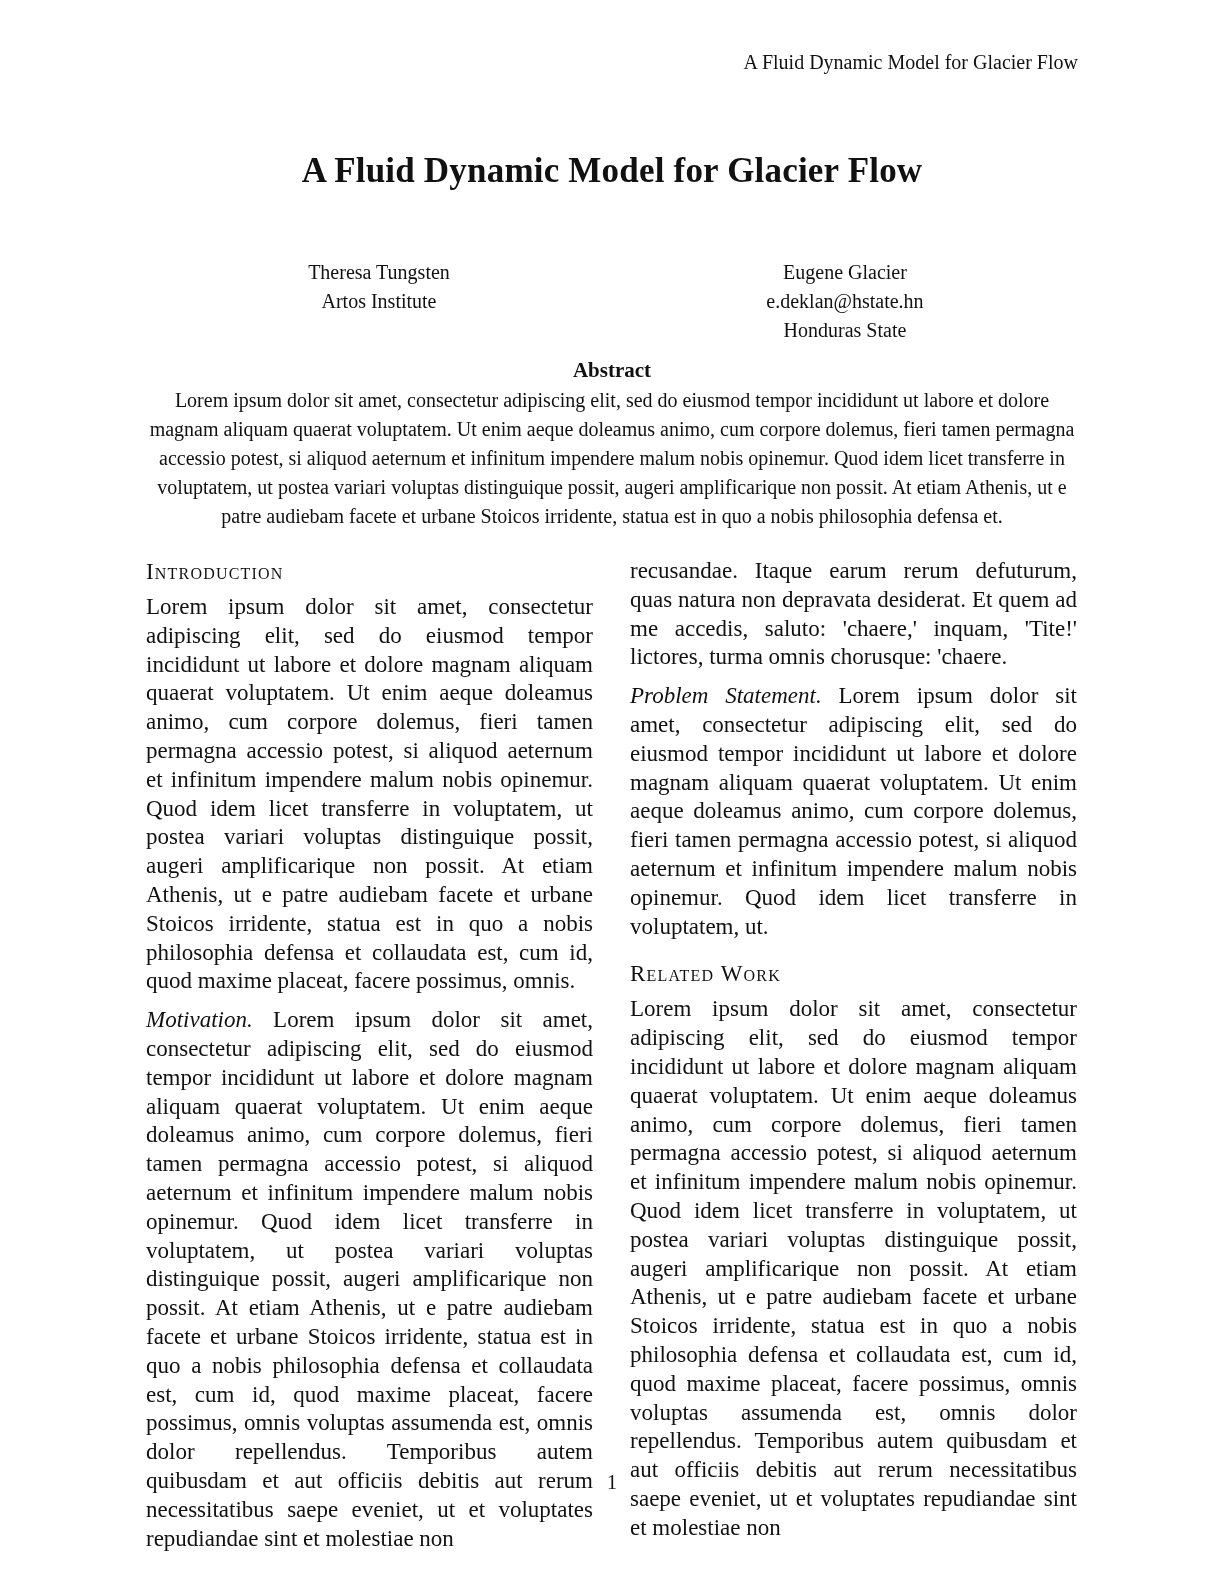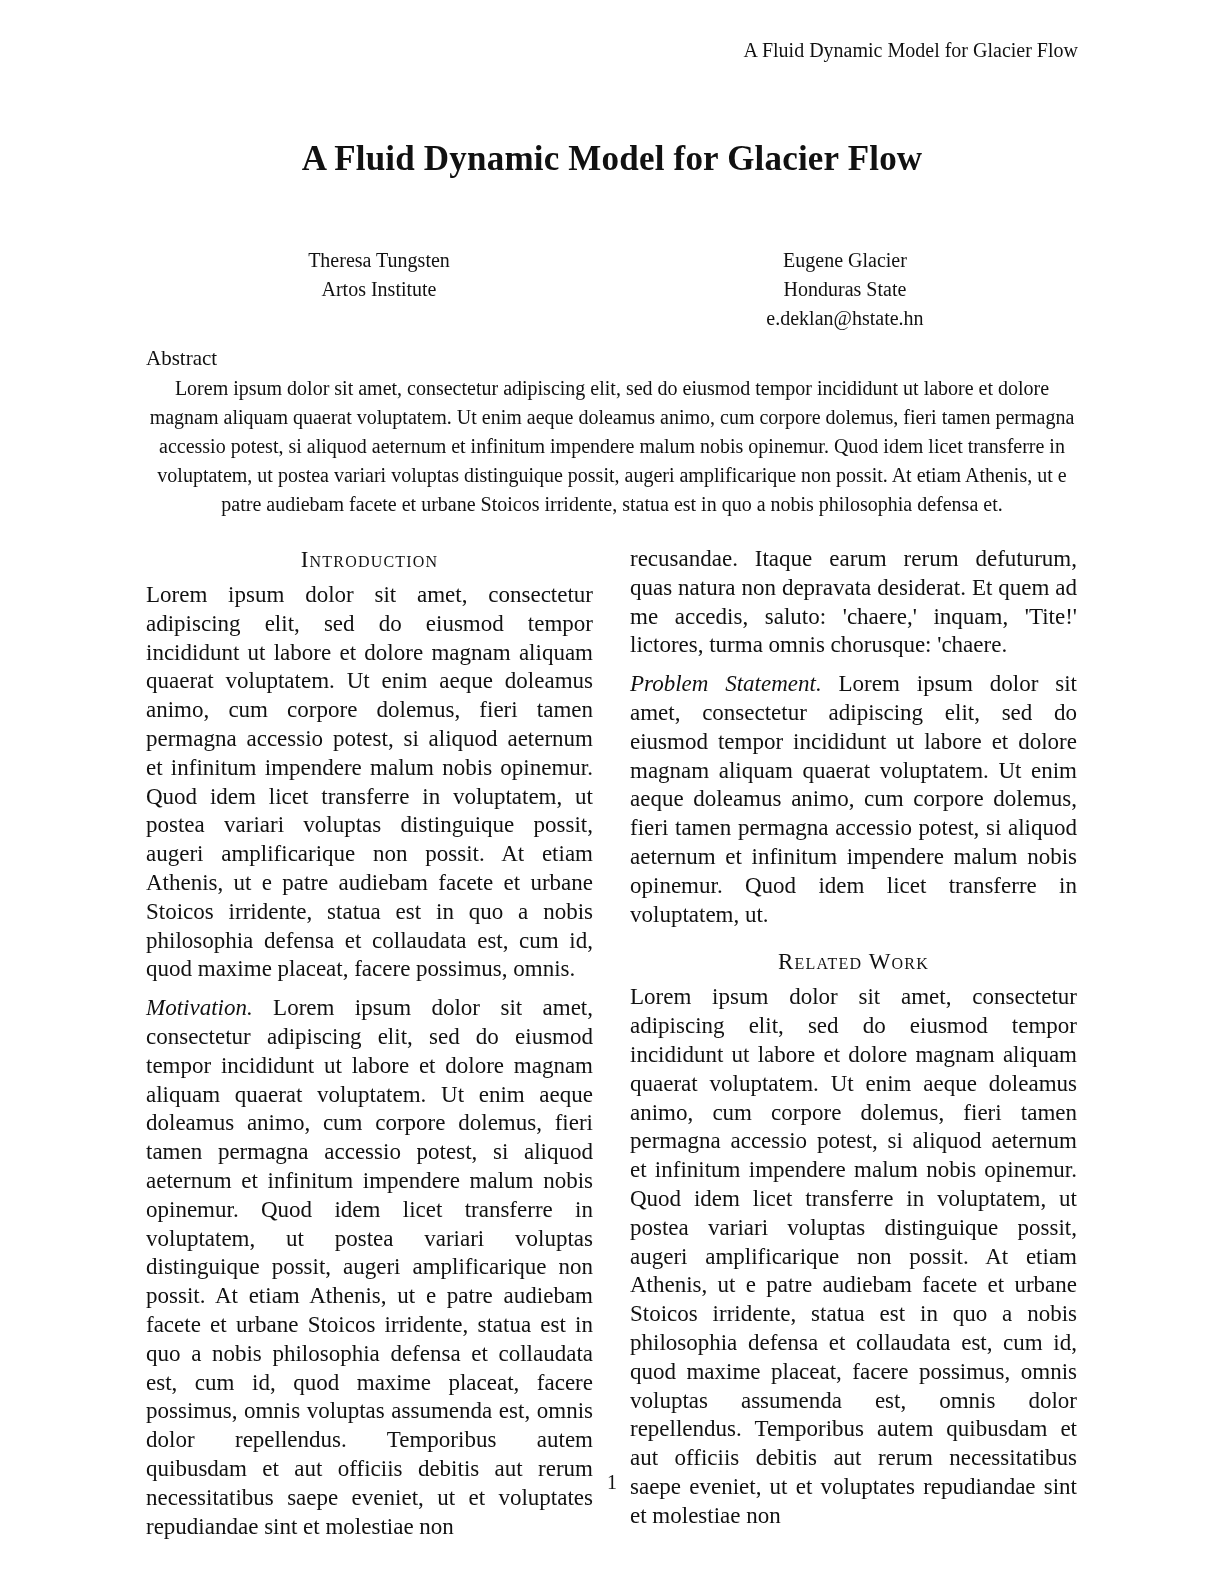--- a/index.html
+++ b/index.html
@@ -9,21 +9,21 @@
   }
   .page {
     position: relative;
     width: 1224px;
     height: 1584px;
     margin: 0 auto;
     background: #ffffff;
     color: #111111;
     font-family: "Liberation Serif", "DejaVu Serif", serif;
     box-sizing: border-box;
-    padding: 38px 146px 0 146px;
+    padding: 50px 146px 0 146px;
     overflow: hidden;
   }
   .running-header {
     text-align: right;
     font-size: 20px;
     line-height: 24px;
   }
   .paper-title {
     margin-top: 74px;
     text-align: center;
@@ -38,23 +38,24 @@
   }
   .author-block {
     flex: 1 1 50%;
     text-align: center;
     font-size: 20px;
     line-height: 29px;
     margin-top: 40px;
   }
   .abstract-heading {
     margin-top: 12px;
+    text-align: center;
     font-size: 21px;
     line-height: 26px;
-    font-weight: normal;
+    font-weight: bold;
   }
   .abstract-text {
     margin-top: 3px;
     text-align: center;
     font-size: 20px;
     line-height: 29px;
   }
   .columns {
     display: flex;
     gap: 37px;
@@ -62,21 +63,21 @@
   }
   .col {
     flex: 0 0 447px;
     width: 447px;
   }
   .section-heading {
     font-variant: small-caps;
     font-size: 23px;
     line-height: 30px;
     letter-spacing: 1.2px;
-    text-align: center;
+    text-align: left;
     margin: 18px 0 6px 0;
   }
   .col .section-heading:first-child {
     margin-top: 0;
   }
   .body-para {
     font-size: 23px;
     line-height: 28.8px;
     text-align: justify;
     margin: 0 0 10px 0;
@@ -104,22 +105,22 @@
 
   <h1 class="paper-title" style="margin:74px 0 0 0;">A Fluid Dynamic Model for Glacier Flow</h1>
 
   <div class="authors">
     <div class="author-block">
       <div>Theresa Tungsten</div>
       <div>Artos Institute</div>
     </div>
     <div class="author-block">
       <div>Eugene Glacier</div>
+      <div>e.deklan@hstate.hn</div>
       <div>Honduras State</div>
-      <div>e.deklan@hstate.hn</div>
     </div>
   </div>
 
   <div class="abstract-heading">Abstract</div>
 
   <div class="abstract-text">Lorem ipsum dolor sit amet, consectetur adipiscing elit, sed do eiusmod tempor incididunt ut labore et dolore magnam aliquam quaerat voluptatem. Ut enim aeque doleamus animo, cum corpore dolemus, fieri tamen permagna accessio potest, si aliquod aeternum et infinitum impendere malum nobis opinemur. Quod idem licet transferre in voluptatem, ut postea variari voluptas distinguique possit, augeri amplificarique non possit. At etiam Athenis, ut e patre audiebam facete et urbane Stoicos irridente, statua est in quo a nobis philosophia defensa et.</div>
 
   <div class="columns">
 
     <div class="col">

